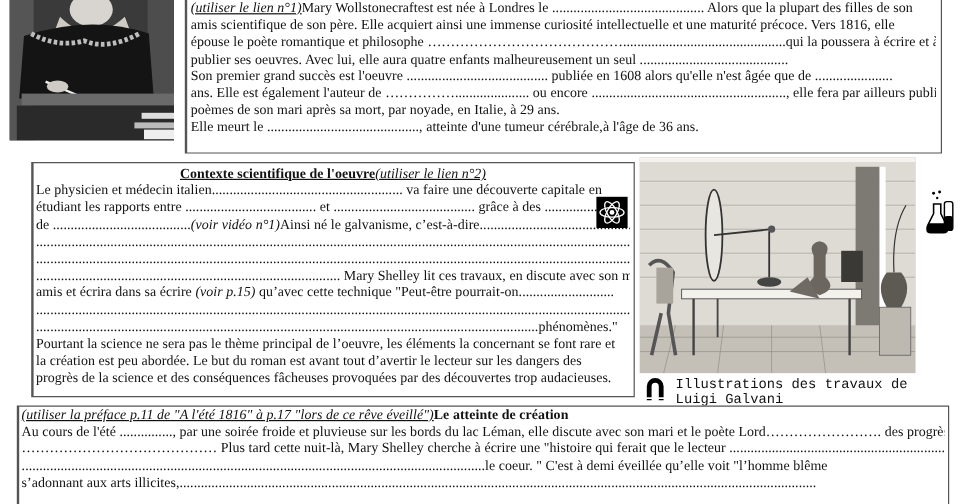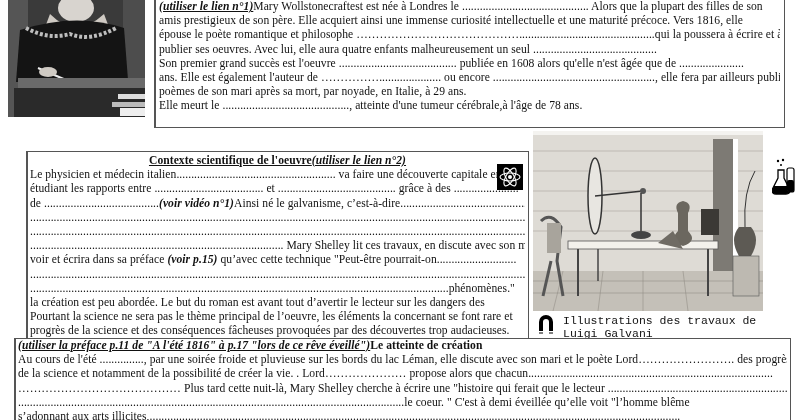--- a/index.html
+++ b/index.html
@@ -3,26 +3,26 @@
 <meta charset="utf-8">
 <style>
   html, body { margin: 0; padding: 0; background: #ffffff; }
   body { width: 800px; height: 420px; position: relative; overflow: hidden;
          font-family: "DejaVu Serif", "Liberation Serif", serif; color: #111; }
   .txt { font-family: "Liberation Serif", "DejaVu Serif", serif; font-size: 11.6px; line-height: 14.2px; letter-spacing: 0.05px; }
   .portrait { position: absolute; left: 8px; top: 0; width: 137px; height: 117px; overflow: hidden; background: #2a2a2a; }
   .box { position: absolute; border: 1.2px solid #555; background: #fff; }
   .box1 { left: 154px; top: -2px; width: 628px; height: 128px; border-left-width: 2px; }
   .box1 .inner { position: absolute; left: 3px; top: 1px; right: 4px; }
-  .box2 { left: 26px; top: 151px; width: 500px; height: 194px; border-left-width: 2px; }
+  .box2 { left: 26px; top: 135px; width: 500px; height: 194px; border-left-width: 2px; }
   .box2 .inner { position: absolute; left: 2px; top: 2px; right: 3px; }
   .box3 { left: 14px; top: 338px; width: 774px; height: 90px; border-left-width: 2px; }
   .box3 .inner { position: absolute; left: 2px; top: 0px; right: 3px; }
   .line { white-space: nowrap; overflow: hidden; }
-  .it { font-style: italic; font-weight: bold; }
+  .it { font-style: italic; }
   .u { text-decoration: underline; }
   .b { font-weight: bold; }
   .center { text-align: center; }
   .galvani { position: absolute; left: 533px; top: 131px; width: 230px; height: 180px; overflow: hidden; background: #d9d6d0; }
   .caption { position: absolute; left: 563px; top: 314px; width: 210px; font-family: Liberation Mono, monospace; font-size: 11.5px; }
   .atom { position: absolute; left: 497px; top: 164px; width: 26px; height: 26px; background: #000; }
   .flask { position: absolute; left: 772px; top: 158px; width: 24px; height: 38px; }
   .magnet { position: absolute; left: 537px; top: 313px; width: 18px; height: 22px; }
 </style>
 </head>
@@ -43,46 +43,46 @@
     <rect x="6" y="88" width="131" height="29" fill="#2a2a2a"></rect>
     <rect x="110" y="94" width="27" height="5" fill="#ddd"></rect>
     <rect x="104" y="102" width="33" height="5" fill="#bbb"></rect>
     <rect x="112" y="108" width="25" height="8" fill="#eee"></rect>
   </svg>
 </div>
 
 <div class="box box1">
   <div class="inner txt">
     <div class="line"><span class="it u">(utiliser le lien n°1)</span><span>Mary Wollstonecraftest est née à Londres le ........................................... Alors que la plupart des filles de son</span></div>
-    <div class="line">amis prestigieux de son père. Elle acquiert ainsi une immense curiosité intellectuelle et une maturité précoce. Vers 1816, elle</div>
+    <div class="line">amis scientifique de son père. Elle acquiert ainsi une immense curiosité intellectuelle et une maturité précoce. Vers 1816, elle</div>
     <div class="line">épouse le poète romantique et philosophe ……………………………………..............................................qui la poussera à écrire et à faire</div>
     <div class="line">publier ses oeuvres. Avec lui, elle aura quatre enfants malheureusement un seul ..........................................</div>
     <div class="line">Son premier grand succès est l'oeuvre ........................................ publiée en 1608 alors qu'elle n'est âgée que de ......................</div>
     <div class="line">ans. Elle est également l'auteur de ……………..................... ou encore ......................................................., elle fera par ailleurs publier les</div>
     <div class="line">poèmes de son mari après sa mort, par noyade, en Italie, à 29 ans.</div>
-    <div class="line">Elle meurt le ..........................................., atteinte d'une tumeur cérébrale,à l'âge de 78 ans.</div>
+    <div class="line">Elle meurt le ..........................................., atteinte d'une tumeur cérébrale,à l'âge de 36 ans.</div>
   </div>
 </div>
 
 <div class="box box2">
   <div class="inner txt">
     <div class="line center">
       <span class="b u">Contexte scientifique de l'oeuvre</span><span class="it u">(utiliser le lien n°2)</span>
     </div>
     <div class="line">Le physicien et médecin italien...................................................... va faire une découverte capitale en</div>
     <div class="line">étudiant les rapports entre ..................................... et ........................................ grâce à des ......................</div>
     <div class="line"><span>de .......................................</span><span class="it">(voir vidéo n°1)</span><span>Ainsi né le galvanisme, c’est-à-dire........................................................................</span></div>
     <div class="line">..........................................................................................................................................................................................</div>
     <div class="line">..........................................................................................................................................................................................</div>
     <div class="line">...................................................................................... Mary Shelley lit ces travaux, en discute avec son mari et ses</div>
-    <div class="line"><span>voir et écrira dans sa préface </span><span class="it">(voir p.15)</span><span> qu’avec cette technique  "Peut-être pourrait-on...........................</span></div>
+    <div class="line"><span>amis et écrira dans sa écrire </span><span class="it">(voir p.15)</span><span> qu’avec cette technique  "Peut-être pourrait-on...........................</span></div>
     <div class="line">..........................................................................................................................................................................................</div>
     <div class="line">..............................................................................................................................................phénomènes."</div>
+    <div class="line">Pourtant la science ne sera pas le thème principal de l’oeuvre, les éléments la concernant se font rare et</div>
     <div class="line">la création est peu abordée. Le but du roman est avant tout d’avertir le lecteur sur les dangers des</div>
-    <div class="line">Pourtant la science ne sera pas le thème principal de l’oeuvre, les éléments la concernant se font rare et</div>
     <div class="line">progrès de la science et des conséquences fâcheuses provoquées par des découvertes trop audacieuses.</div>
   </div>
 </div>
 
 <div class="atom">
   <svg width="26" height="26" viewBox="0 0 26 26">
     <g fill="none" stroke="#fff" stroke-width="1.1">
       <ellipse cx="13" cy="13" rx="10" ry="4"></ellipse>
       <ellipse cx="13" cy="13" rx="10" ry="4" transform="rotate(60 13 13)"></ellipse>
       <ellipse cx="13" cy="13" rx="10" ry="4" transform="rotate(-60 13 13)"></ellipse>
@@ -154,18 +154,17 @@
 </div>
 
 <div class="caption">Illustrations des travaux de Luigi Galvani</div>
 
 <div class="box box3">
   <div class="inner txt">
     <div class="line">
       <span class="it u">(utiliser la préface p.11 de "A l'été 1816" à p.17 "lors de ce rêve éveillé")</span><span class="b">Le atteinte de création</span>
     </div>
     <div class="line">Au cours de l'été ..............., par une soirée froide et pluvieuse sur les bords du lac Léman, elle discute avec son mari et le poète Lord……………………. des progrès</div>
-    <div class="line">de la science et notamment de la possibilité de créer la vie. . Lord………………… propose alors que chacun...................................................................................</div>
     <div class="line">…………………………………… Plus tard cette nuit-là, Mary Shelley cherche à écrire une "histoire qui ferait que le lecteur ................................................................</div>
     <div class="line">...................................................................................................................................le coeur. "  C'est à demi éveillée qu’elle voit "l’homme blême</div>
     <div class="line">s’adonnant aux arts illicites,....................................................................................................................................................................................</div>
   </div>
 </div>
 
 </body></html>

